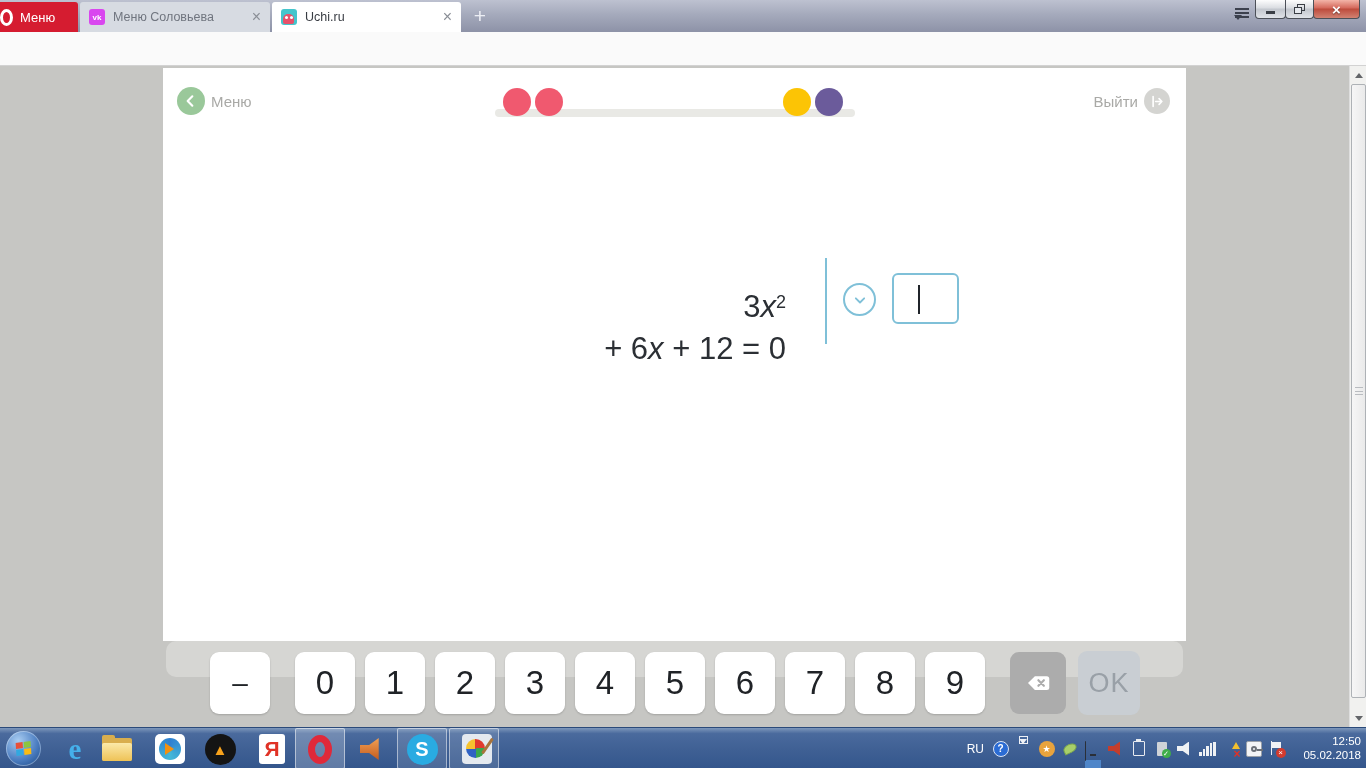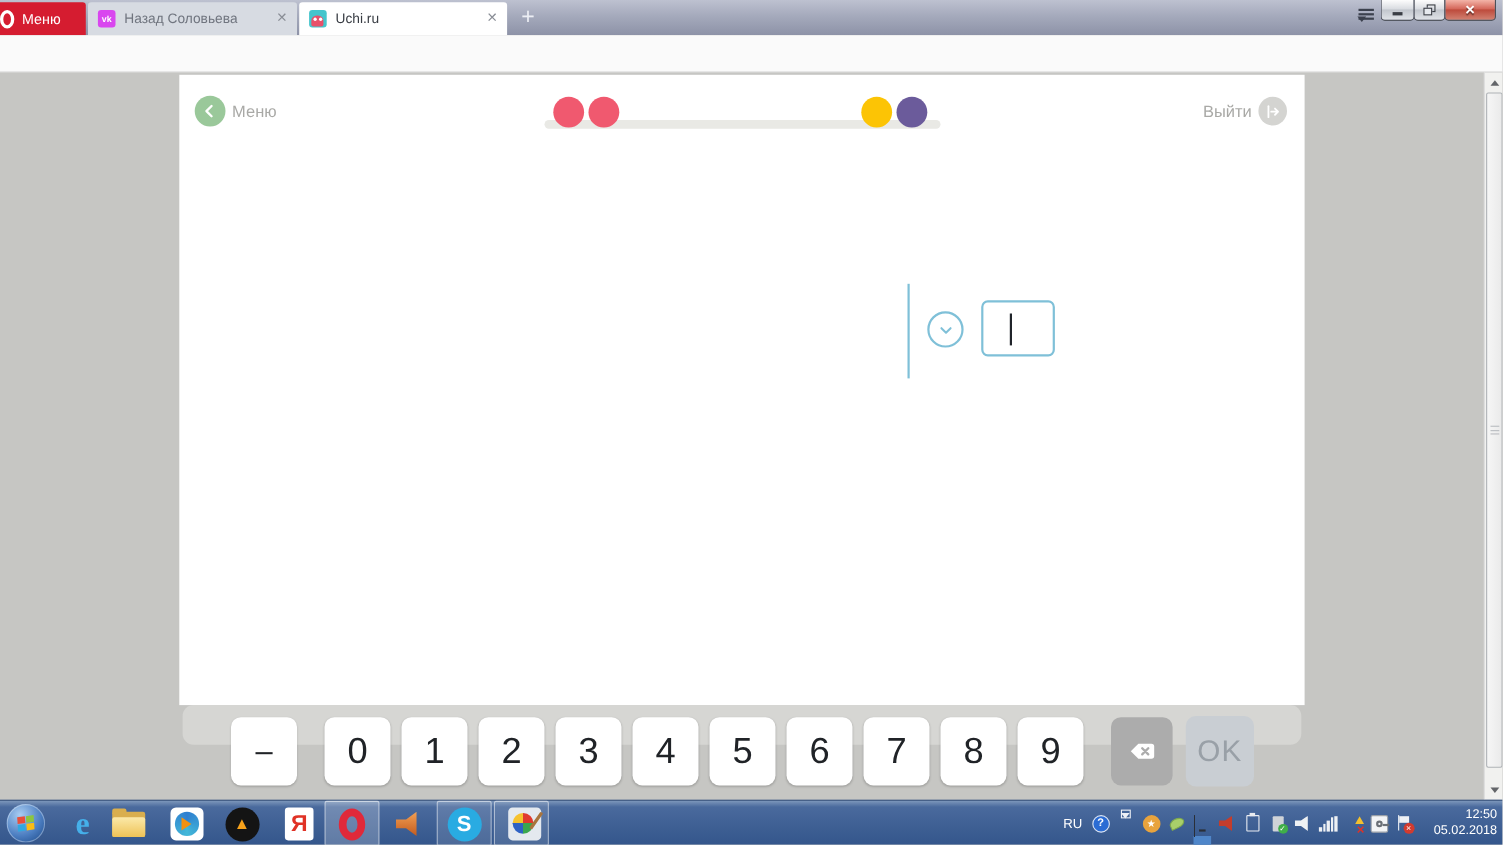--- a/index.html
+++ b/index.html
@@ -205,21 +205,21 @@
 </head>
 <body>
 
 <div class="tabbar">
   <div class="menu-btn">
     <span class="opera-ring"></span>
     <span class="lbl">Меню</span>
   </div>
   <div class="tab tab-1">
     <span class="fav fav-vk">vk</span>
-    <span class="title">Назад Соловьева</span>
+    <span class="title">Меню Соловьева</span>
     <span class="close">×</span>
   </div>
   <div class="tab tab-2">
     <span class="fav fav-uchi">
         <i class="owl"></i>
       </span>
     <span class="title">Uchi.ru</span>
     <span class="close">×</span>
   </div>
   <div class="newtab">+</div>
@@ -288,20 +288,23 @@
 
     <span class="exit-lbl">Выйти</span>
     <div class="exit-btn">
       <svg width="15" height="15" viewBox="0 0 24 24">
         <path d="M5 4v16" stroke="#fff" stroke-width="2.6" stroke-linecap="round"></path>
         <path d="M9 12h10m-4.5-4.5L19 12l-4.5 4.5" fill="none" stroke="#fff" stroke-width="2.6" stroke-linecap="round" stroke-linejoin="round"></path>
       </svg>
     </div>
 
 
+    <div class="equation">
+      <span>3</span><span class="vx">x</span><sup>2</sup><span> + 6</span><span class="vx">x</span><span> + 12 = 0</span>
+    </div>
 
     <div class="vdivider"></div>
 
     <div class="chev-circle">
       <svg width="20" height="20" viewBox="0 0 24 24">
         <polyline points="7,10 12,15 17,10" fill="none" stroke="#7fc0d8" stroke-width="2.2" stroke-linecap="round" stroke-linejoin="round"></polyline>
       </svg>
     </div>
 
     <div class="ans-input">

